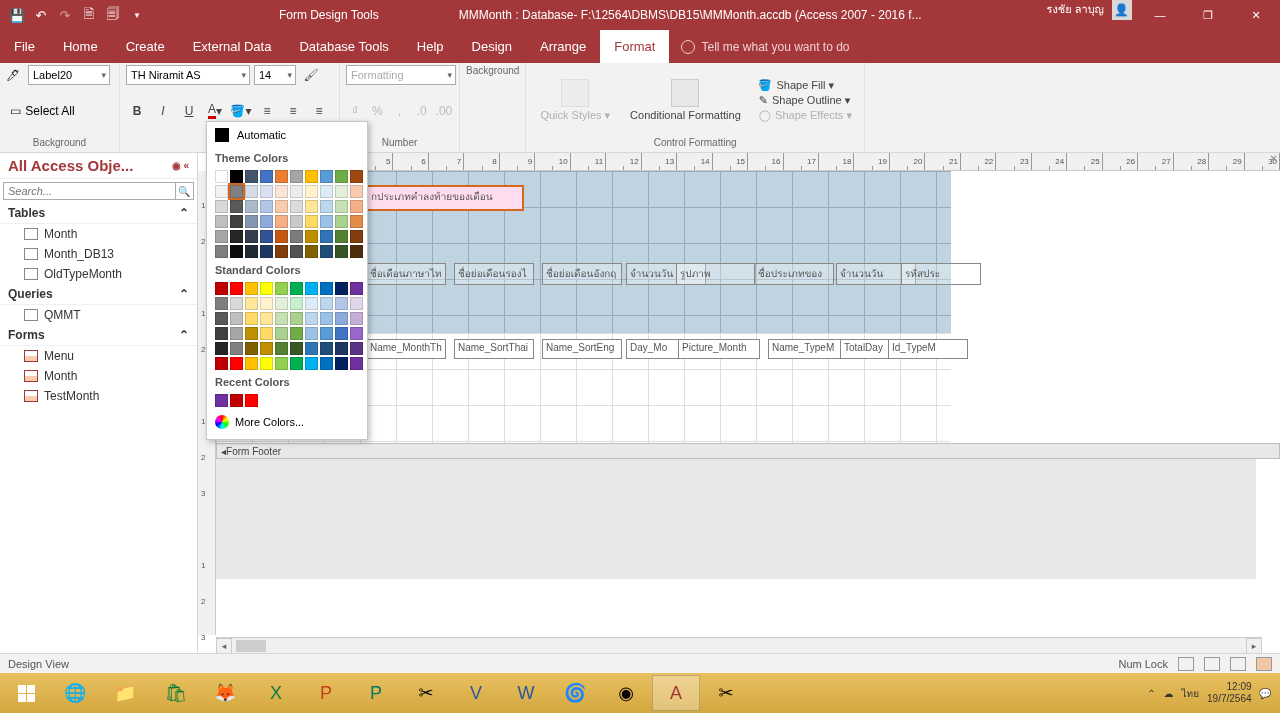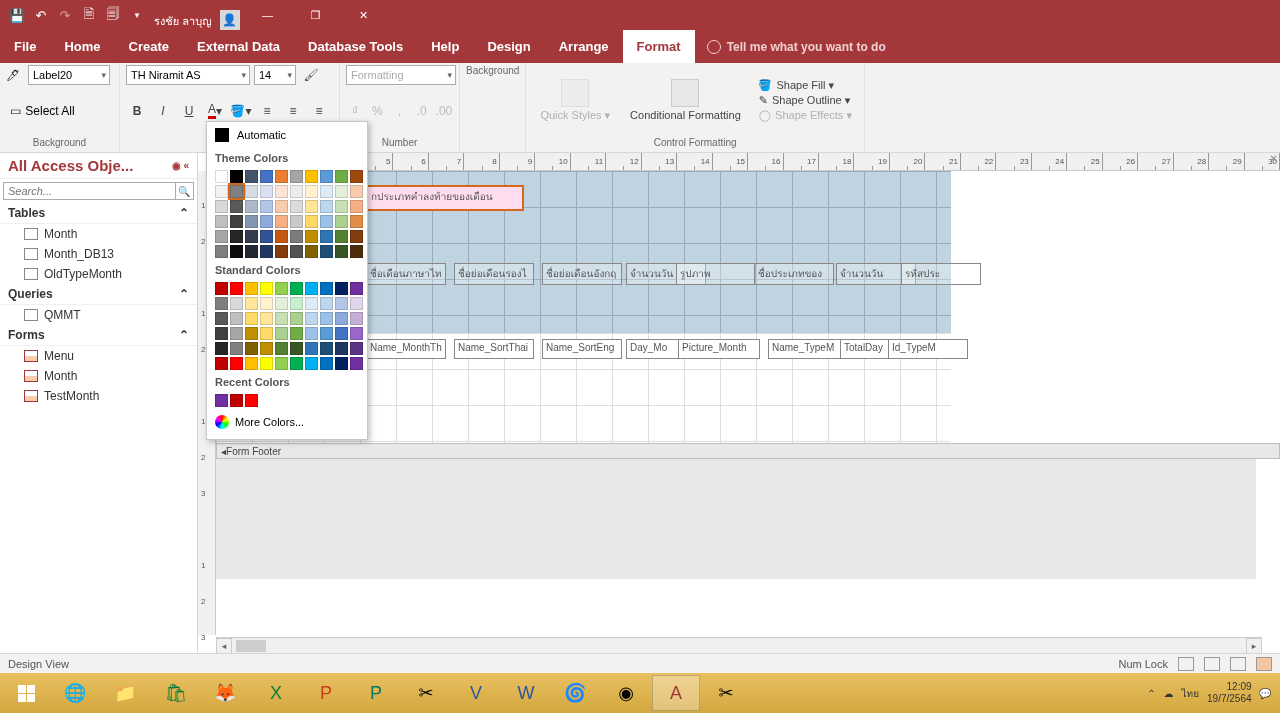--- a/index.html
+++ b/index.html
@@ -3,27 +3,27 @@
 <meta charset="utf-8">
 <style>
 * { margin: 0; padding: 0; box-sizing: border-box; font-family: "Segoe UI", Tahoma, sans-serif; }
 body { width: 1280px; height: 720px; overflow: hidden; background: #fff; font-size: 12px; }
 
 
 .titlebar { height: 30px; background: #a4373a; display: flex; align-items: center; color: #fff; }
 .qat { display: flex; gap: 2px; padding: 0 6px; align-items: center; }
 .qat-btn { width: 22px; height: 22px; display: flex; align-items: center; justify-content: center; color: #fff; font-size: 13px; }
 .title-center { flex: 1; display: flex; justify-content: center; gap: 80px; font-size: 12px; }
-.title-right { display: flex; align-items: flex-end; gap: 8px; padding-right: 4px; }
+.title-right { display: flex; align-items: flex-start; gap: 8px; padding-right: 4px; }
 .user-name { font-size: 11px; }
 .user-sq { width: 20px; height: 20px; background: #d8d8d8; display: flex; align-items: center; justify-content: center; color: #888; }
 .win-btn { width: 40px; height: 30px; display: flex; align-items: center; justify-content: center; font-size: 11px; }
 
 
-.menubar { height: 33px; background: #a4373a; display: flex; align-items: stretch; color: #fff; font-size: 13px; font-weight: bold; }
+.menubar { height: 33px; background: #a4373a; display: flex; align-items: stretch; color: #fff; font-size: 13px; }
 .menu-item { padding: 0 14px; display: flex; align-items: center; cursor: pointer; }
 .menu-item.active { background: #fff; color: #a4373a; }
 .tell-me { display: flex; align-items: center; gap: 6px; padding-left: 12px; color: #f0d0d0; font-size: 12px; }
 .bulb { width: 14px; height: 14px; border: 1px solid #f0d0d0; border-radius: 50%; }
 
 
 .ribbon { height: 90px; background: #f3f2f1; border-bottom: 1px solid #d6d6d6; display: flex; }
 .rgroup { border-right: 1px solid #e1dfdd; padding: 2px 6px; display: flex; flex-direction: column; justify-content: space-between; position: relative; }
 .rgroup-label { font-size: 10px; color: #666; text-align: center; padding-bottom: 2px; }
 .rrow { display: flex; align-items: center; gap: 4px; }
@@ -103,20 +103,24 @@
 <body>
 
 <div class="titlebar">
   <div class="qat">
     <div class="qat-btn">💾</div>
     <div class="qat-btn">↶</div>
     <div class="qat-btn" style="opacity:.5">↷</div>
     <div class="qat-btn">🗎</div>
     <div class="qat-btn">🗐</div>
     <div class="qat-btn" style="font-size:9px">▾</div>
+  </div>
+  <div class="title-center">
+    <span>Form Design Tools</span>
+    <span>MMMonth : Database- F:\12564\DBMS\DB15\MMMonth.accdb (Access 2007 - 2016 f...</span>
   </div>
   <div class="title-right">
     <span class="user-name">รงชัย ลาบุญ</span>
     <div class="user-sq">👤</div>
     <div class="win-btn">—</div>
     <div class="win-btn">❐</div>
     <div class="win-btn">✕</div>
   </div>
 </div>
 

